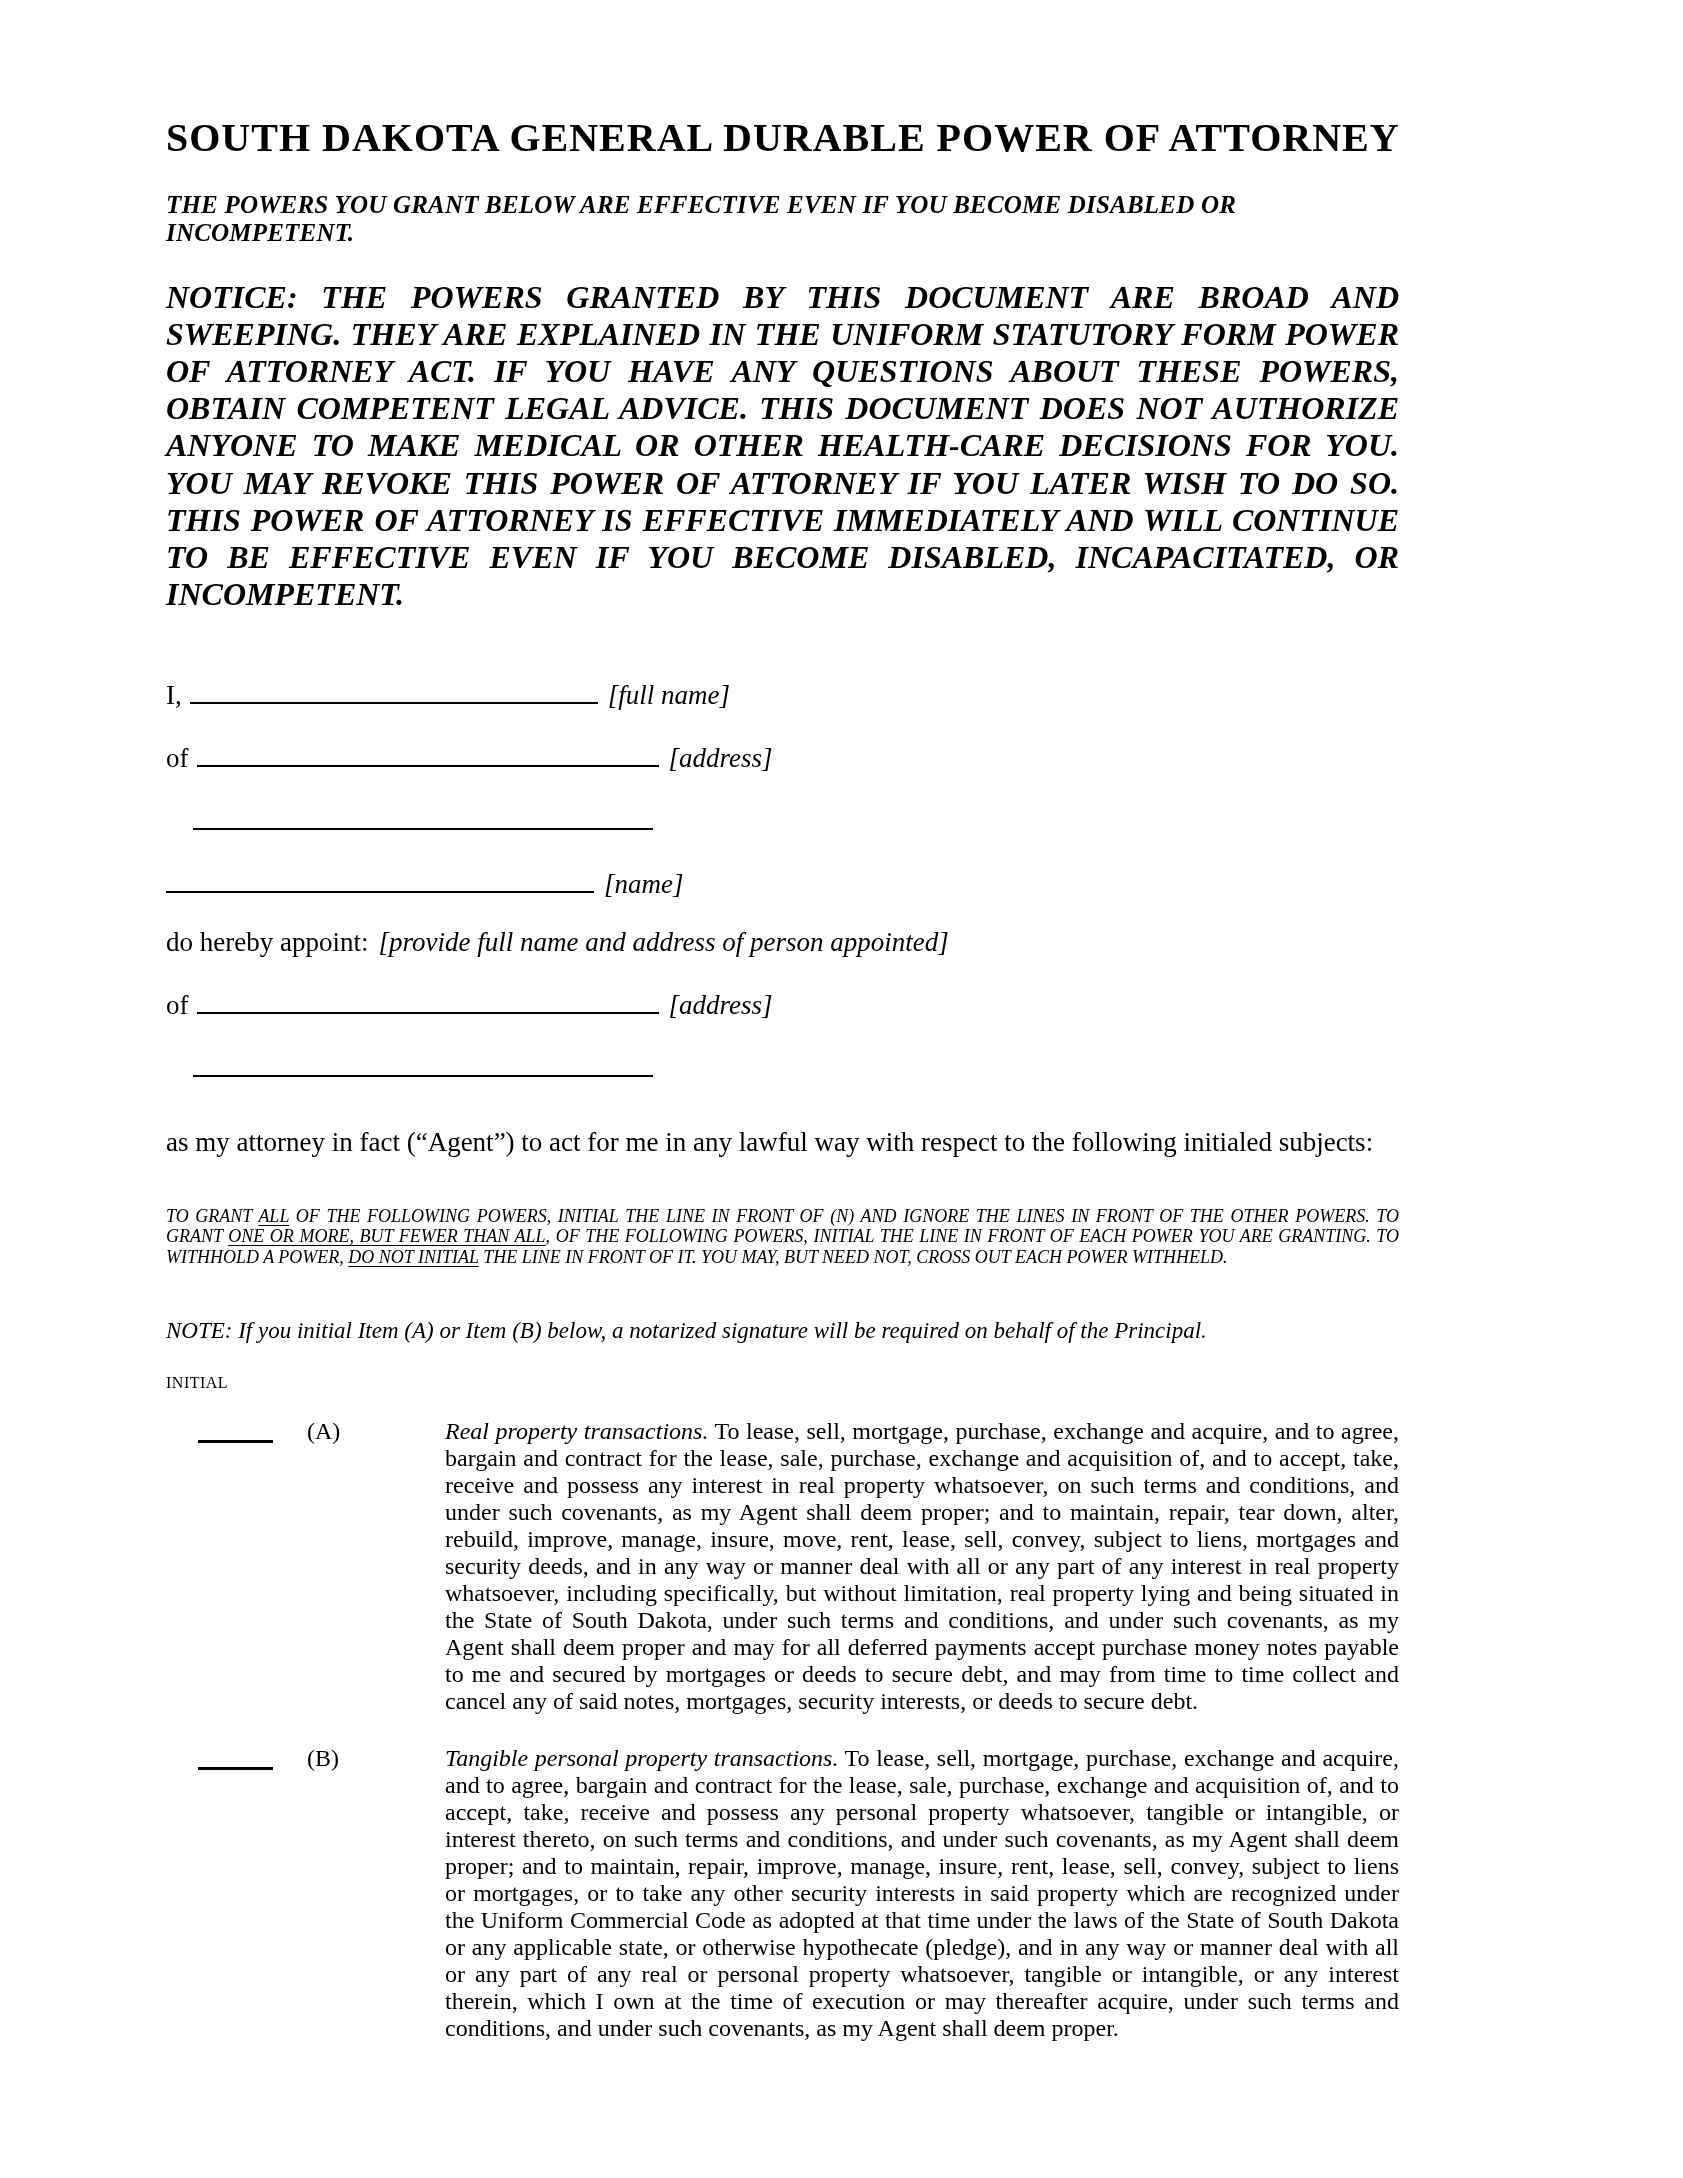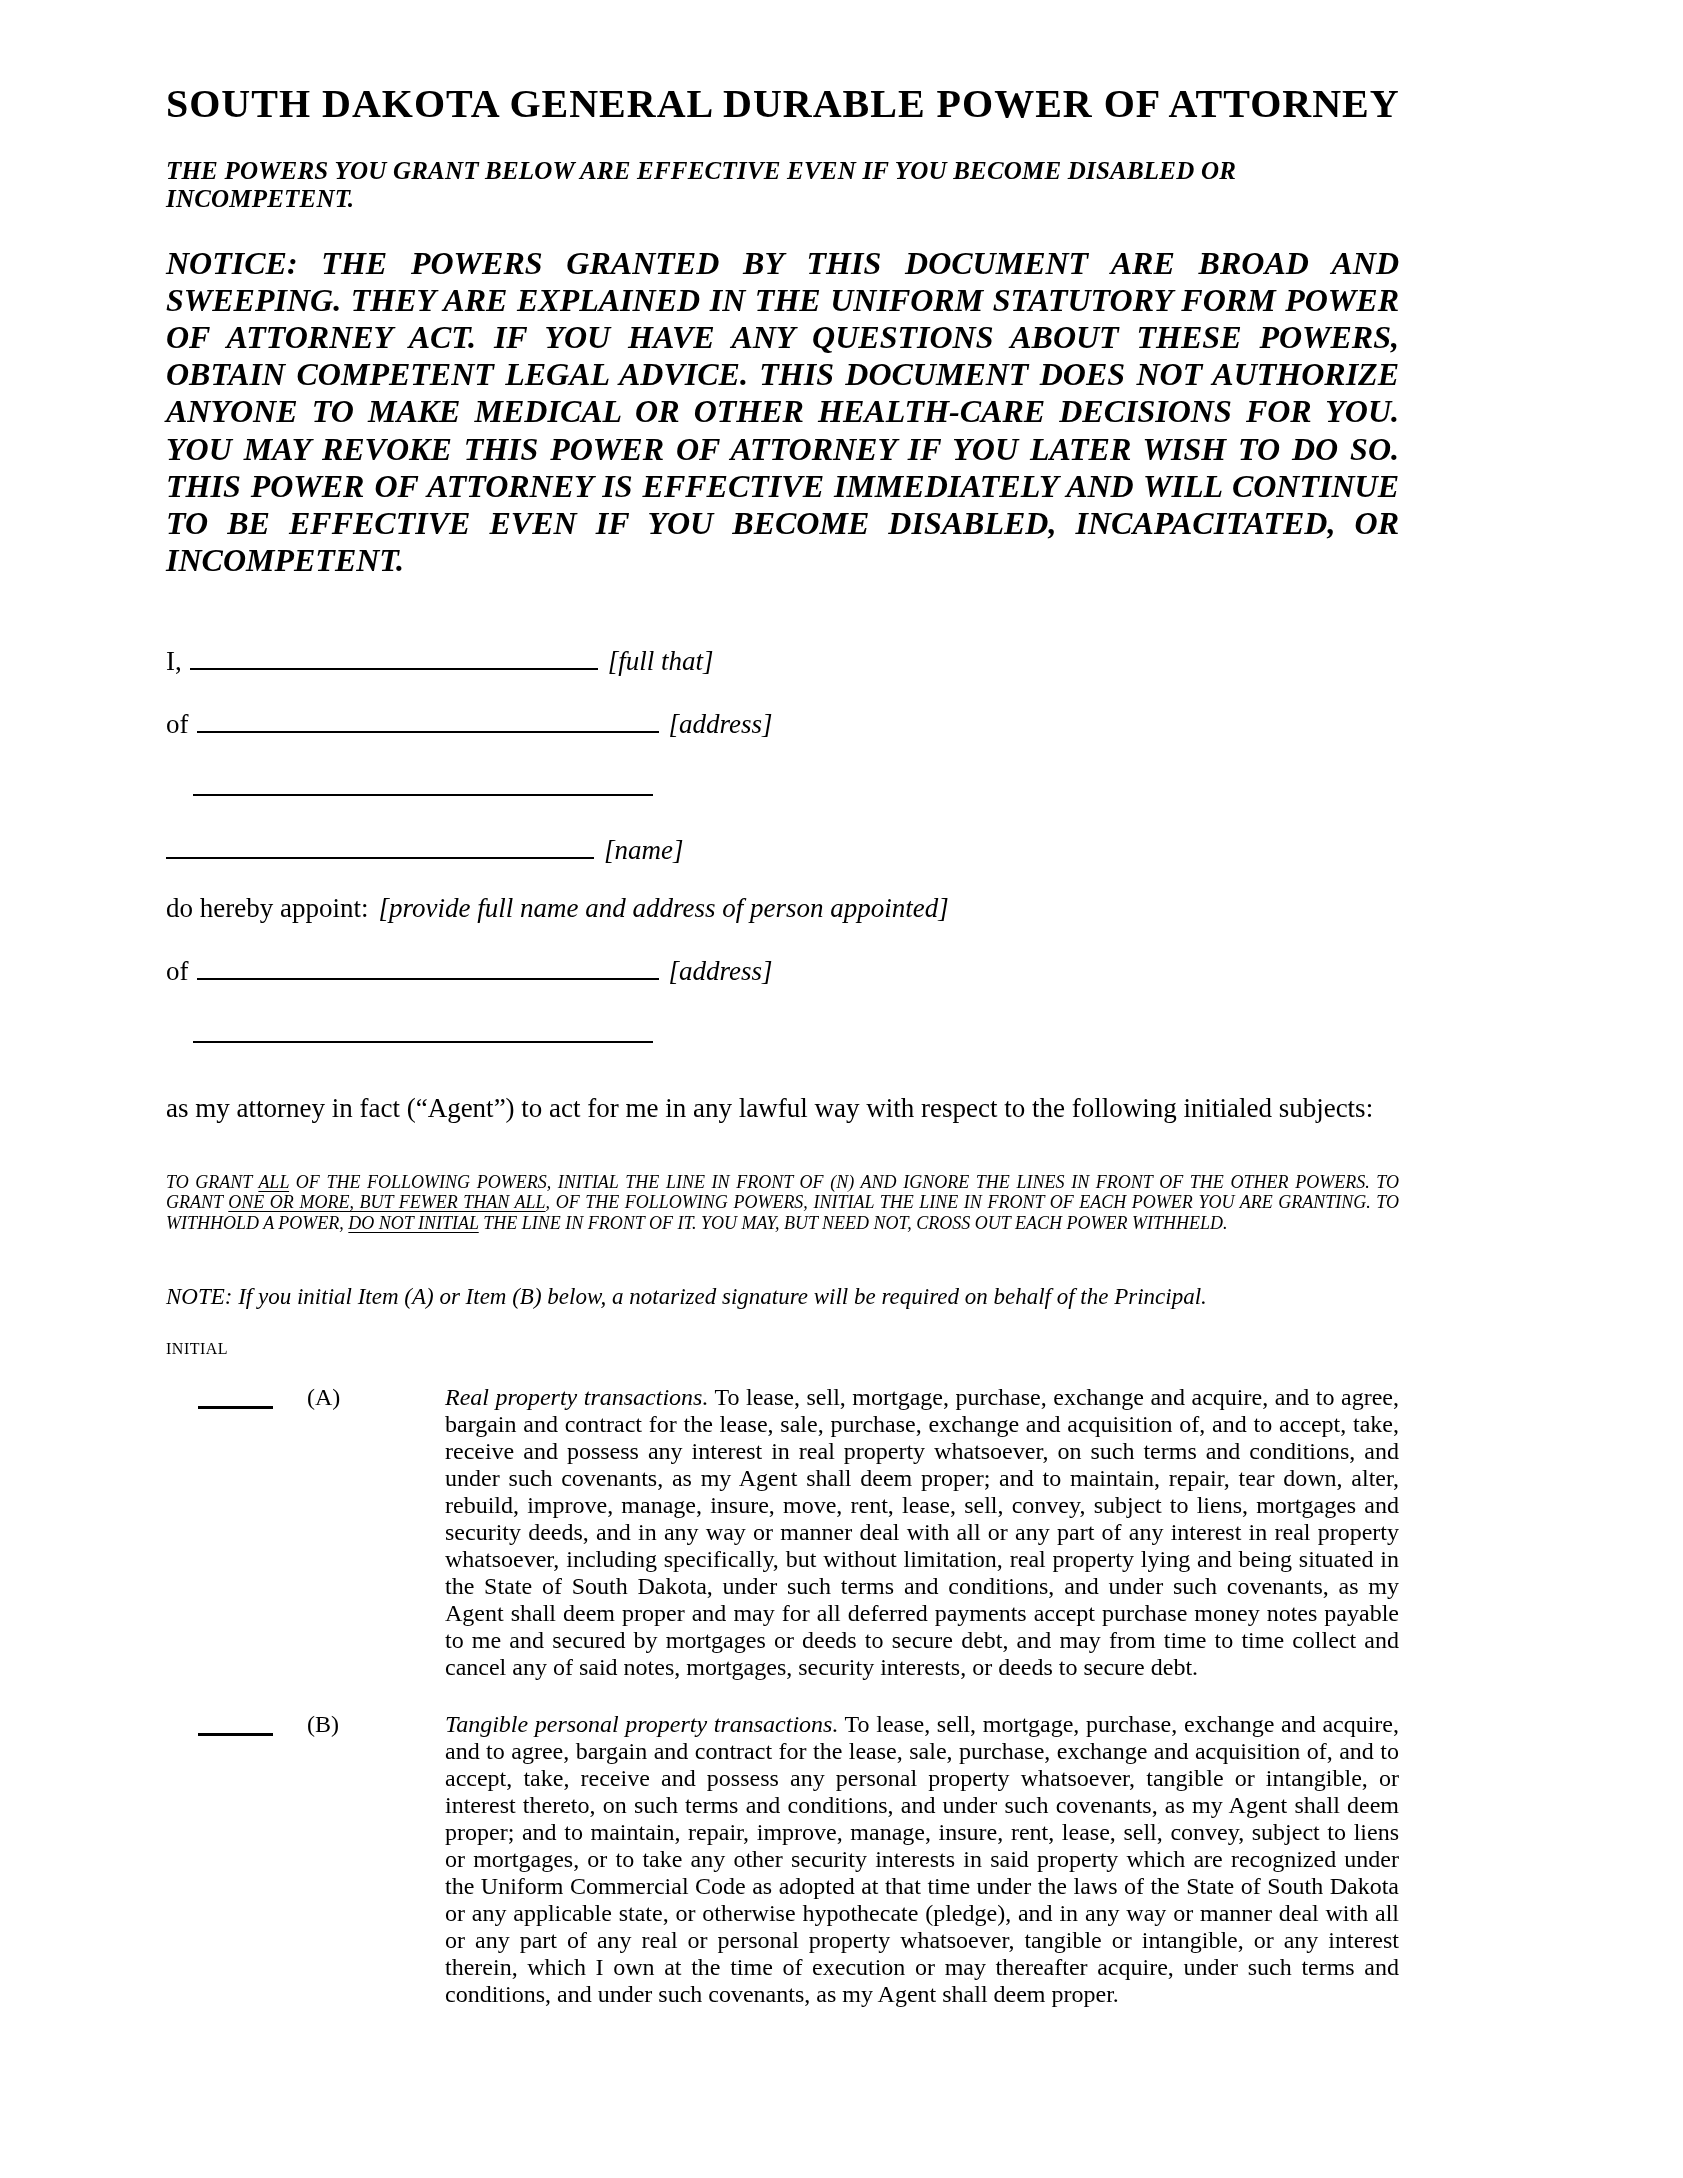--- a/index.html
+++ b/index.html
@@ -11,21 +11,21 @@
     width: 1683px;
     height: 2178px;
     overflow: hidden;
     font-family: "Liberation Serif", serif;
     color: #000000;
   }
   .page {
     box-sizing: border-box;
     width: 1683px;
     height: 2178px;
-    padding: 80px 284px 0 166px;
+    padding: 114px 284px 0 166px;
     border-radius: 6px;
   }
   .doc-title {
     margin: 0;
     text-align: center;
     font-size: 40px;
     font-weight: bold;
     letter-spacing: 1px;
     white-space: nowrap;
   }
@@ -124,21 +124,21 @@
 
 <div class="page">
 
   <h1 class="doc-title">SOUTH DAKOTA GENERAL DURABLE POWER OF ATTORNEY</h1>
 
   <p class="tagline">THE POWERS YOU GRANT BELOW ARE EFFECTIVE EVEN IF YOU BECOME DISABLED OR INCOMPETENT.</p>
 
   <p class="notice">NOTICE: THE POWERS GRANTED BY THIS DOCUMENT ARE BROAD AND SWEEPING. THEY ARE EXPLAINED IN THE UNIFORM STATUTORY FORM POWER OF ATTORNEY ACT. IF YOU HAVE ANY QUESTIONS ABOUT THESE POWERS, OBTAIN COMPETENT LEGAL ADVICE. THIS DOCUMENT DOES NOT AUTHORIZE ANYONE TO MAKE MEDICAL OR OTHER HEALTH-CARE DECISIONS FOR YOU. YOU MAY REVOKE THIS POWER OF ATTORNEY IF YOU LATER WISH TO DO SO. THIS POWER OF ATTORNEY IS EFFECTIVE IMMEDIATELY AND WILL CONTINUE TO BE EFFECTIVE EVEN IF YOU BECOME DISABLED, INCAPACITATED, OR INCOMPETENT.</p>
 
   <div class="formline first">
-    <span>I,</span><span class="fill w412"></span><span class="hint">[full that]</span>
+    <span>I,</span><span class="fill w412"></span><span class="hint">[full name]</span>
   </div>
 
   <div class="formline">
     <span>of</span><span class="fill w467"></span><span class="hint">[address]</span>
   </div>
 
   <div class="formline">
     <span class="fill wblank"></span>
   </div>
 

